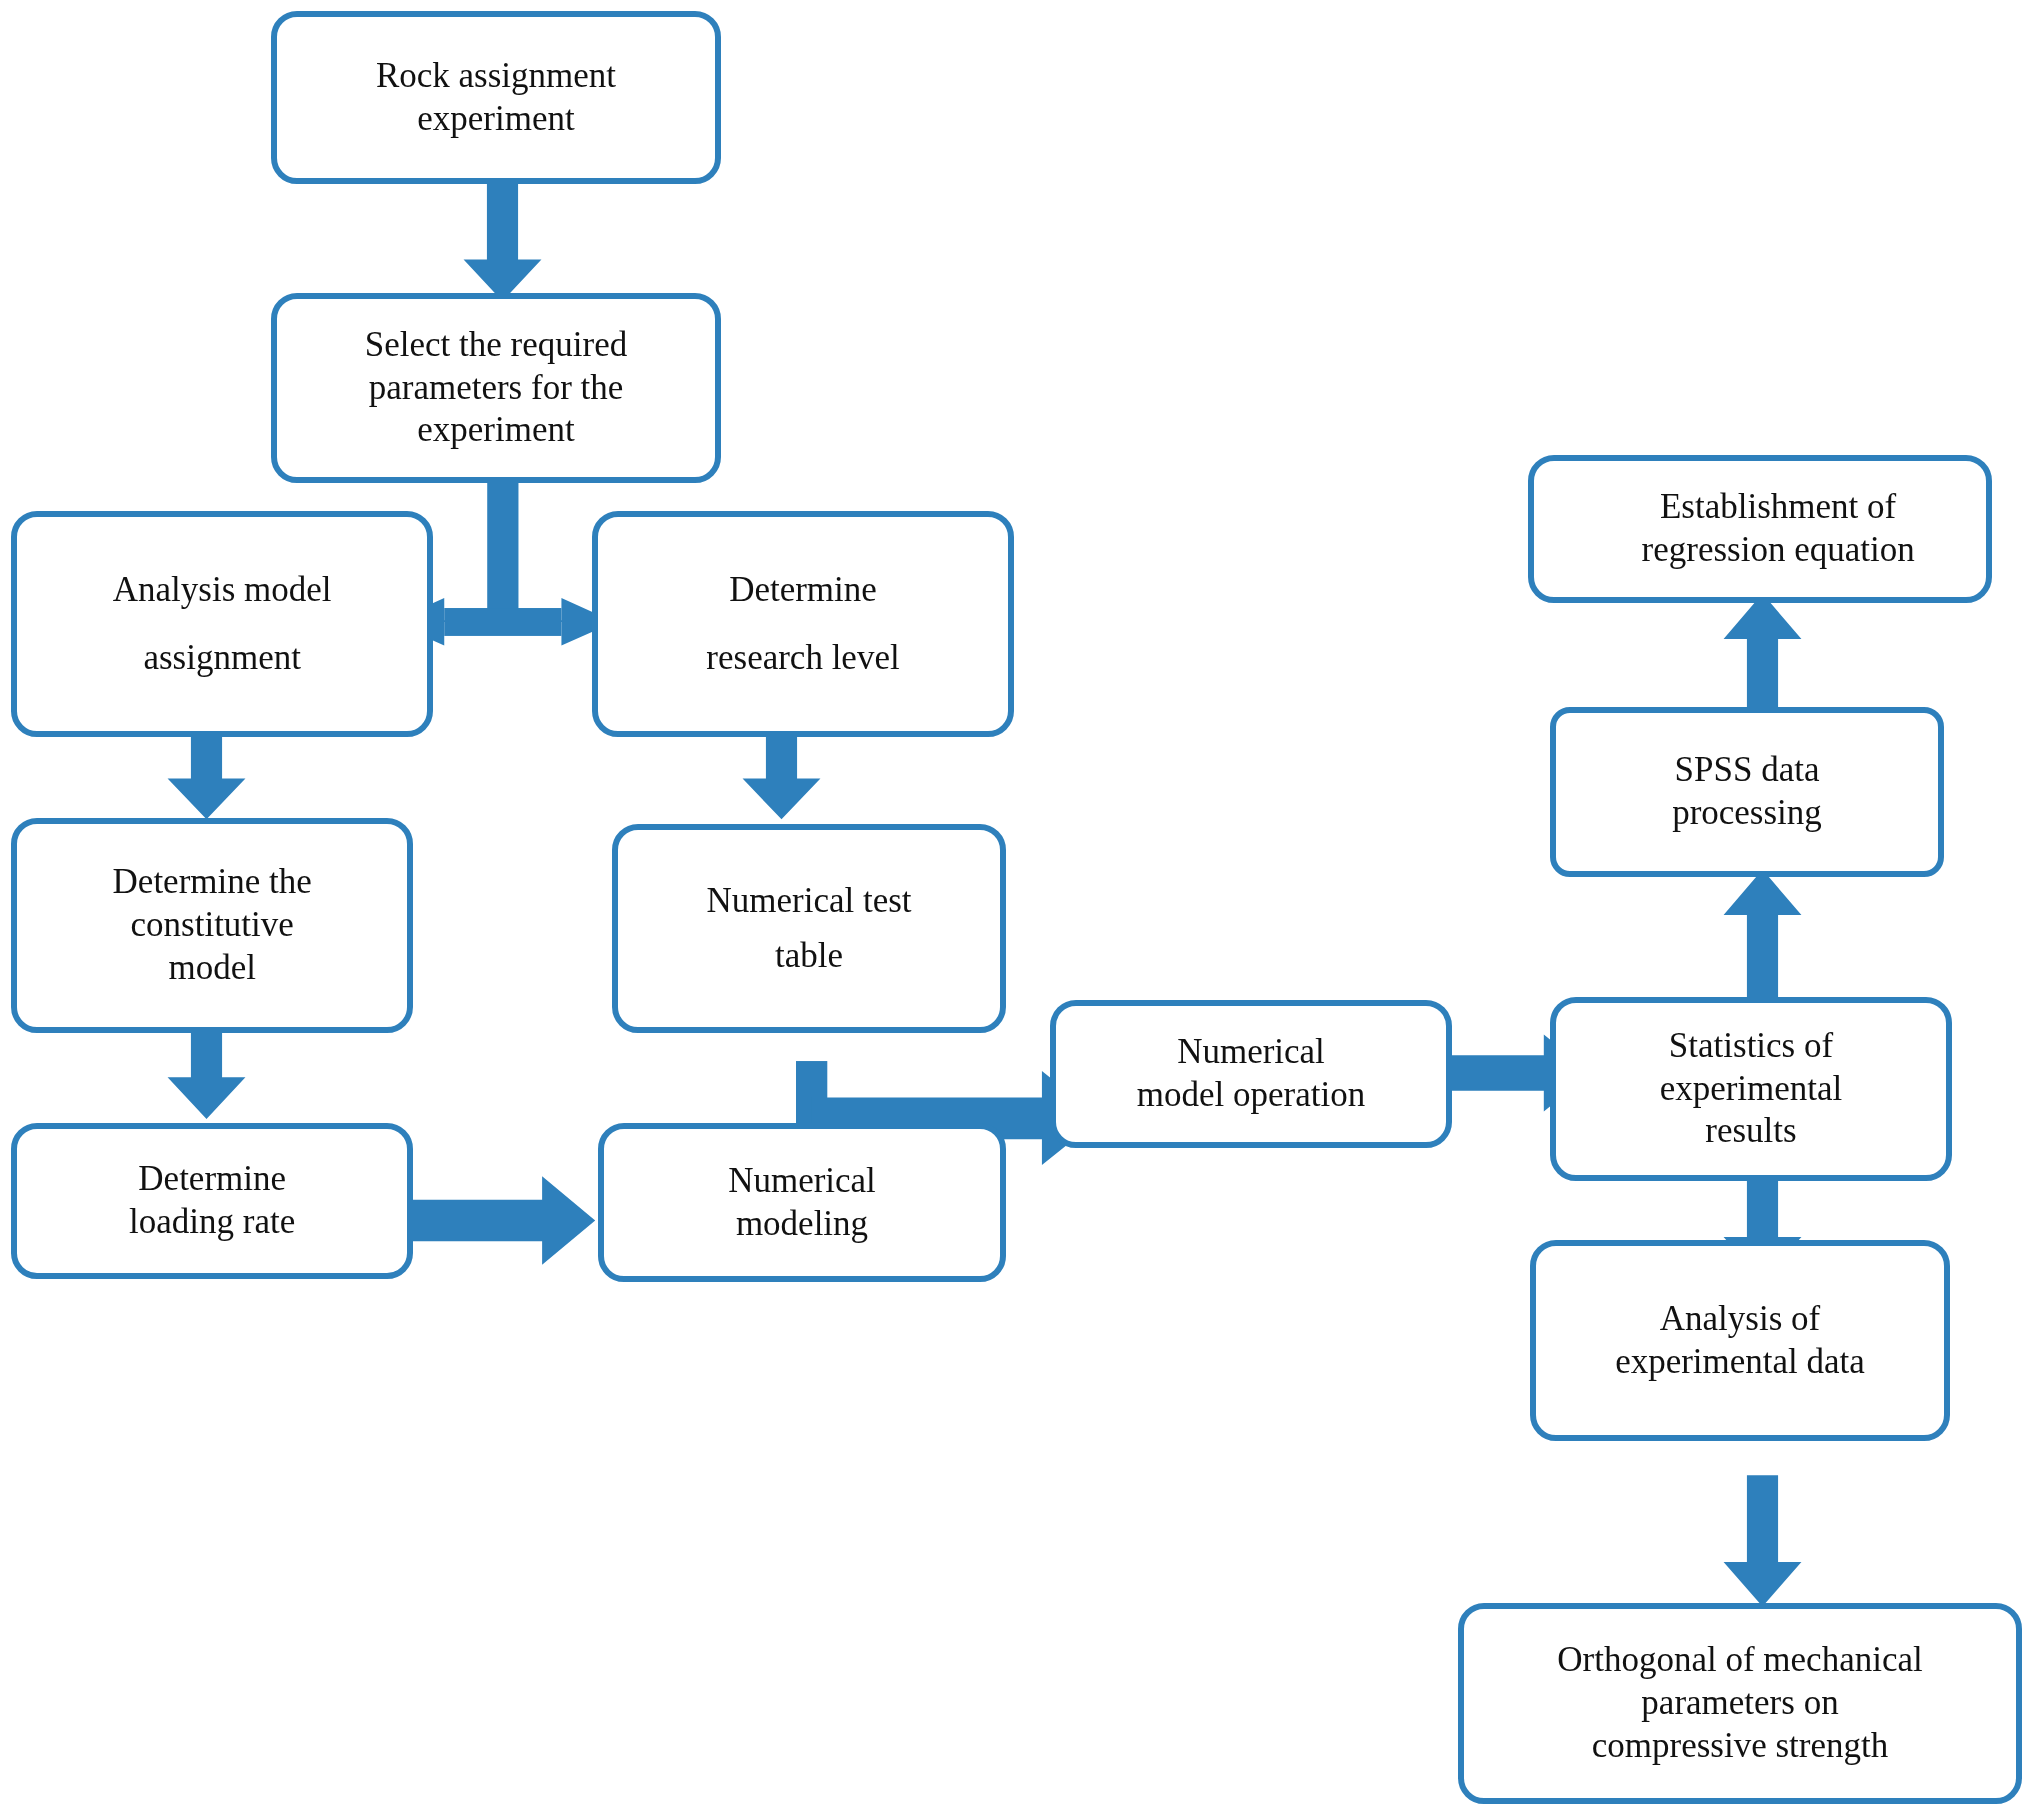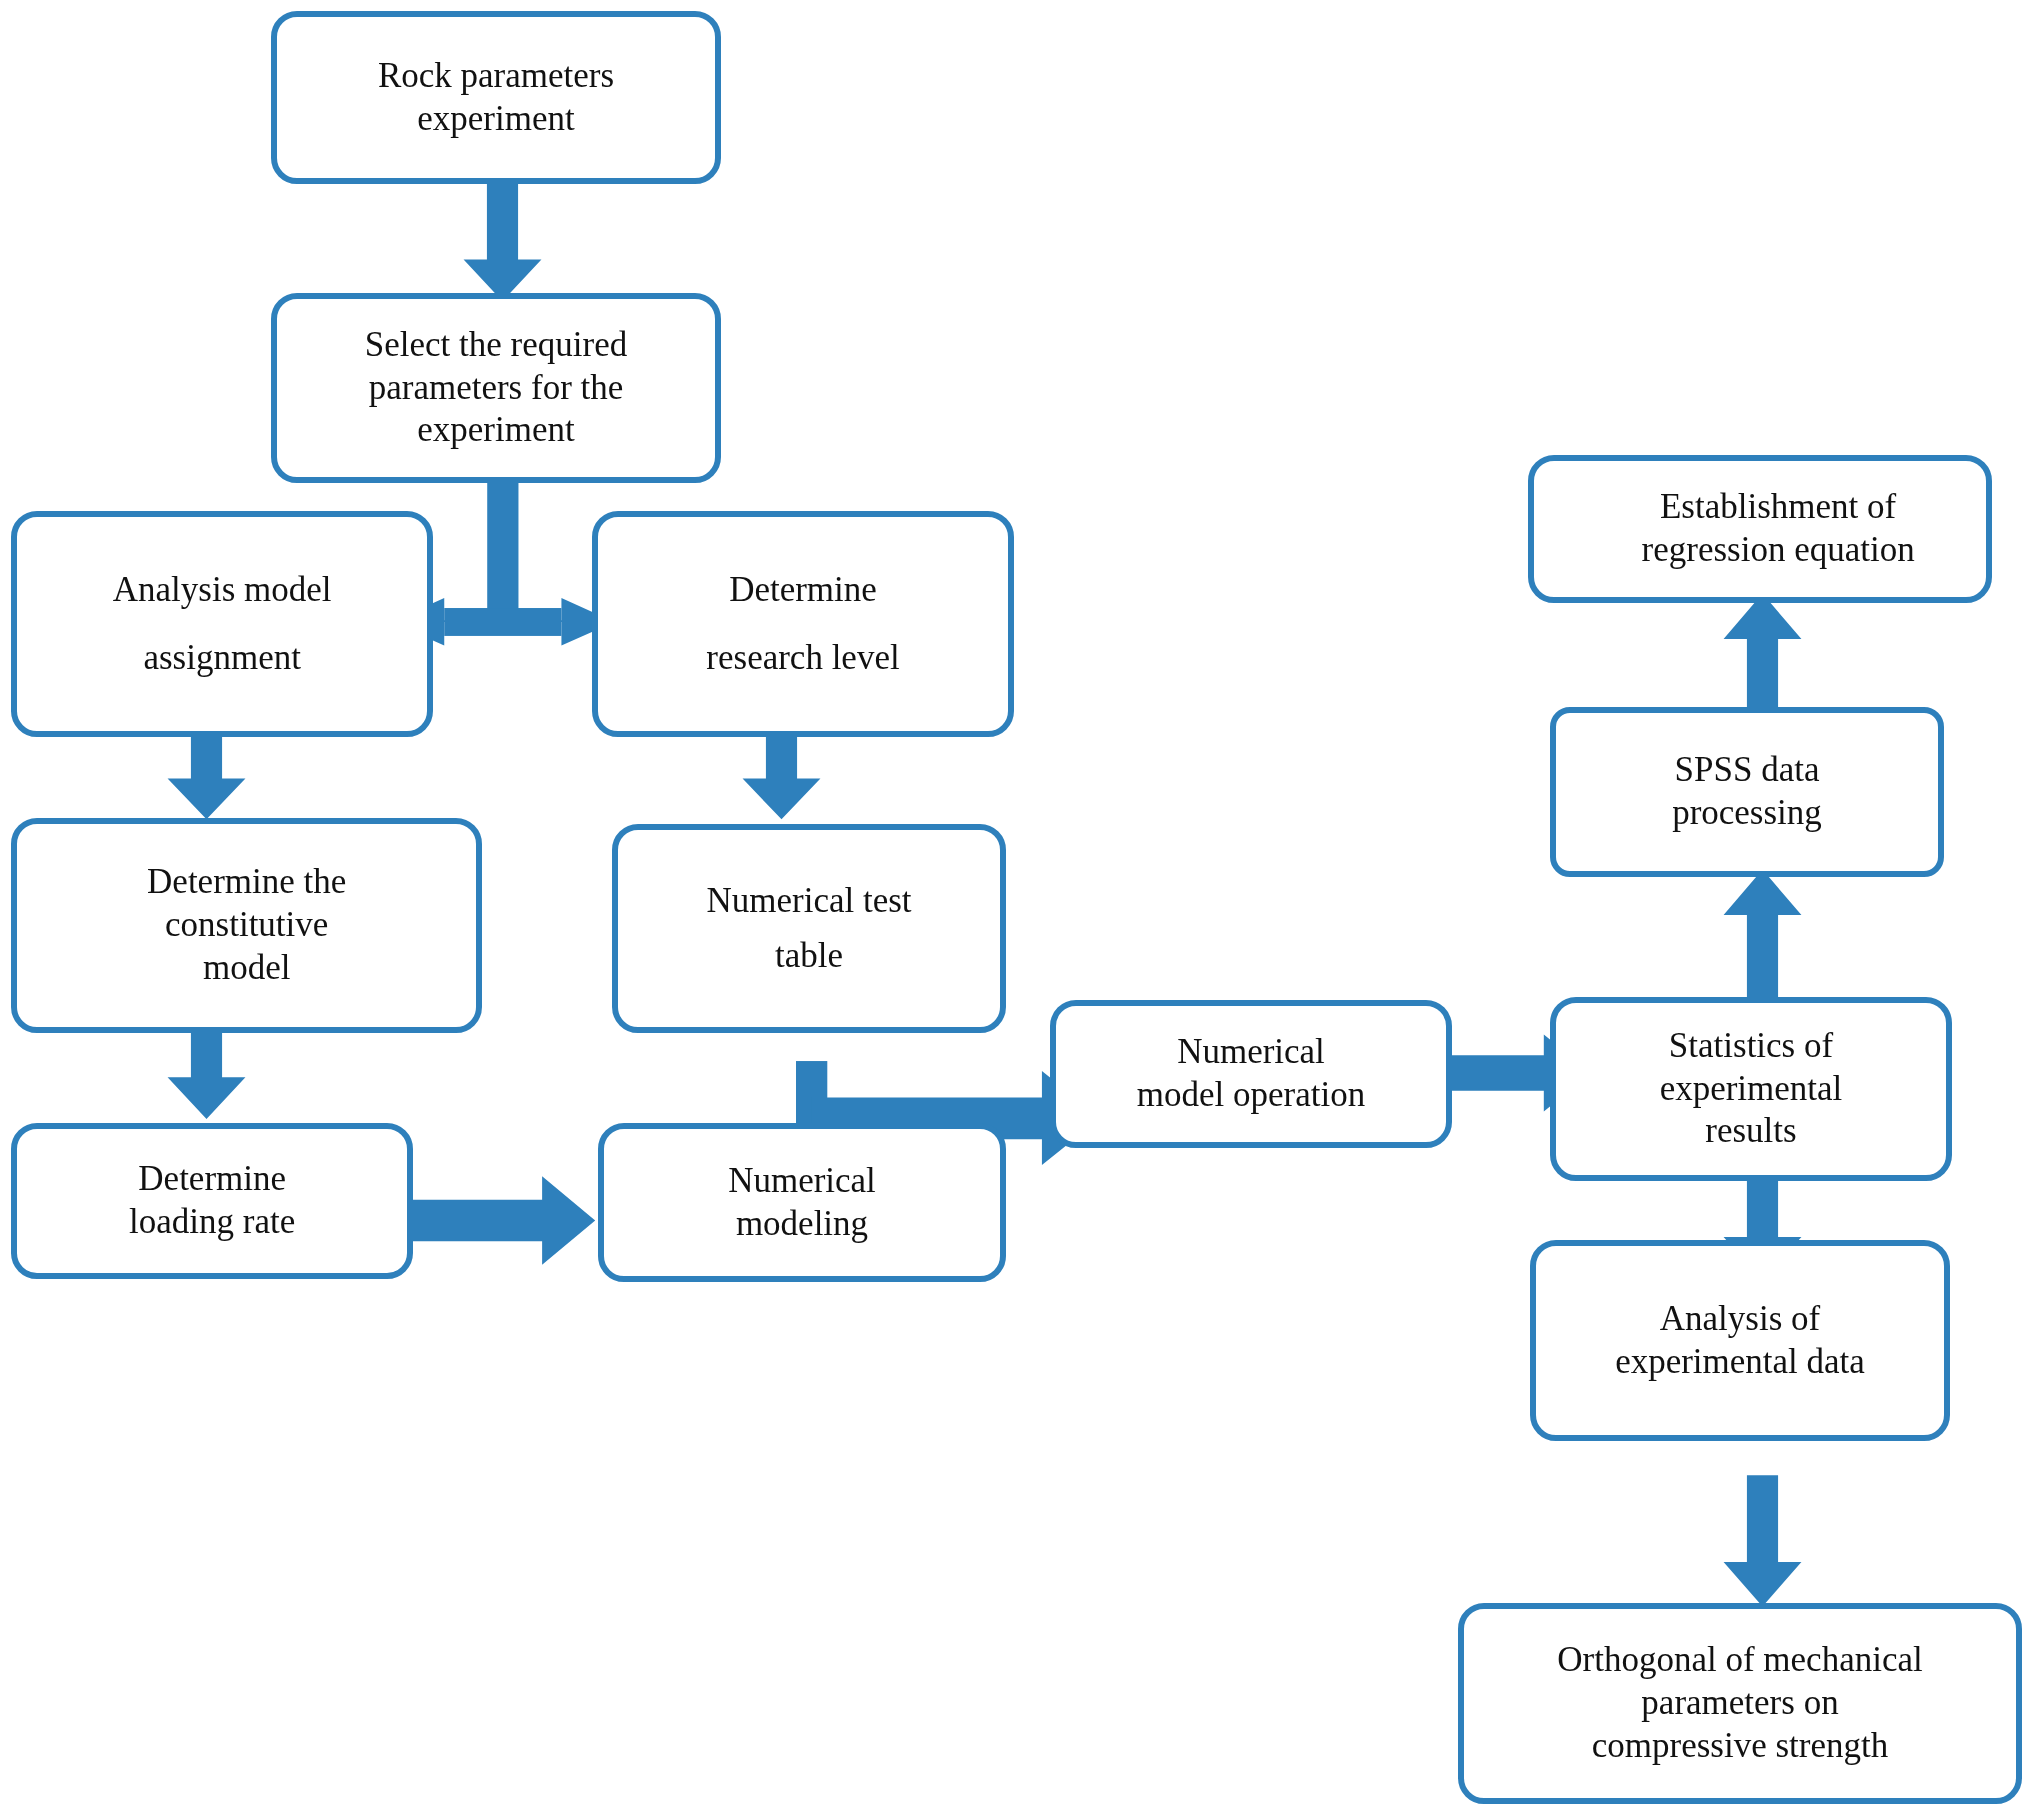--- a/index.html
+++ b/index.html
@@ -126,41 +126,41 @@
     </svg>
   </div>
 
   <div class="edge" style="left:1718px; top:1475px; width:89px; height:134px;">
     <svg width="89" height="134" viewBox="0 0 160 240">
       <path d="M52,0 L108,0 L108,156 L150,156 L80,236 L10,156 L52,156 Z" fill="#2e80bc"></path>
     </svg>
   </div>
 
   <div class="node" style="left:271px; top:11.2px; width:450px; height:173px;">
-    <span class="label">Rock parameters
+    <span class="label">Rock assignment
 experiment</span>
   </div>
 
   <div class="node" style="left:271px; top:293px; width:450px; height:190px;">
     <span class="label">Select the required
 parameters for the
 experiment</span>
   </div>
 
   <div class="node loose" style="left:11.2px; top:511px; width:422px; height:226px;">
     <span class="label">Analysis model
 assignment</span>
   </div>
 
   <div class="node loose" style="left:592px; top:511px; width:422px; height:226px;">
     <span class="label">Determine
 research level</span>
   </div>
 
-  <div class="node" style="left:11.2px; top:818px; width:471px; height:215px;">
+  <div class="node" style="left:11.2px; top:818px; width:402px; height:215px;">
     <span class="label">Determine the
 constitutive
 model</span>
   </div>
 
   <div class="node semi" style="left:612px; top:824px; width:394px; height:209px;">
     <span class="label">Numerical test
 table</span>
   </div>
 

